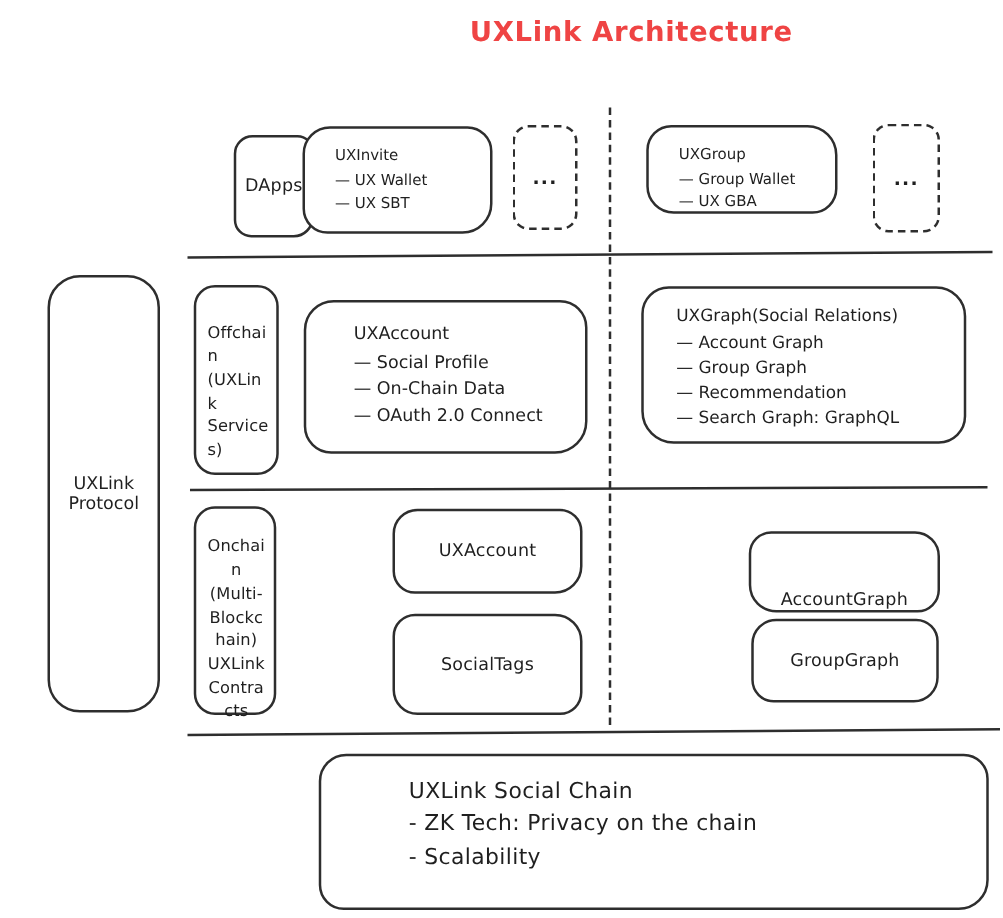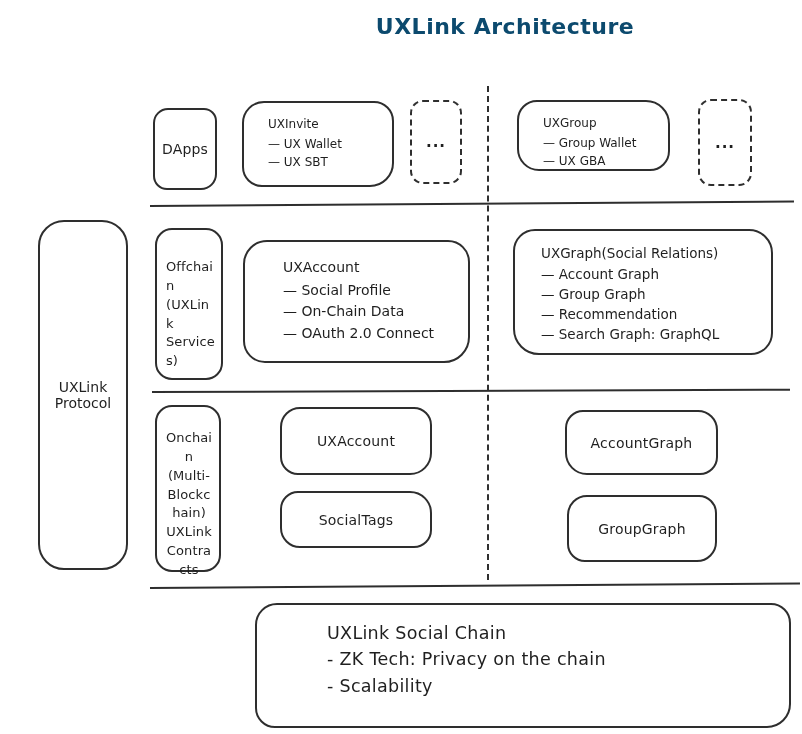--- a/index.html
+++ b/index.html
@@ -12,36 +12,36 @@
     color: #1f1f1f;
     overflow: hidden;
   }
   .title {
     position: absolute;
     left: 345px; top: 14px; width: 320px;
     text-align: center;
     font-size: 22px;
     font-weight: 600;
     letter-spacing: 0.5px;
-    color: #0c4a6e;
+    color: #ef4444;
   }
   .box {
     position: absolute;
     border: 2.2px solid #2e2e2e;
     background: #ffffff;
     box-sizing: border-box;
   }
   .dashedbox { border-style: dashed; }
   .center {
     display: flex;
     align-items: center;
     justify-content: center;
     text-align: center;
   }
-  .label-sm { font-size: 14px; letter-spacing: 0.2px; }
+  .label-sm { font-size: 14px; letter-spacing: 0.2px; margin-left: 34px; }
   .label-xs { font-size: 13px; letter-spacing: 0.1px; line-height: 1.45; }
   .listbox { padding: 14px 6px 6px 24px; font-size: 12px; line-height: 1.55; }
   .listbox .bx-title { margin-bottom: 1px; }
   .hline {
     position: absolute;
     height: 0;
     border-top: 2.2px solid #2e2e2e;
     transform-origin: left center;
   }
   .vdash {
@@ -116,25 +116,25 @@
   <div class="hline" style="left:152px; top:391px; width:638px; transform:rotate(-0.2deg);"></div>
 
   <div class="box label-xs wrapbox" style="left:155px; top:405px; width:66px; height:167px; border-radius:17px; box-sizing:border-box; padding-top:22px;">
     <span>Onchain (Multi-Blockchain) UXLink Contracts</span>
   </div>
 
   <div class="box center label-sm" style="left:280px; top:407px; width:152px; height:68px; border-radius:20px 18px 22px 18px;">
     <span>UXAccount</span>
   </div>
 
-  <div class="box center label-sm" style="left:280px; top:491px; width:152px; height:57px; border-radius:18px 22px 18px 20px;">
+  <div class="box center label-sm" style="left:280px; top:491px; width:152px; height:81px; border-radius:18px 22px 18px 20px;">
     <span>SocialTags</span>
   </div>
 
-  <div class="box center label-sm" style="left:565px; top:410px; width:153px; height:65px; border-radius:18px 20px 18px 22px;">
+  <div class="box center label-sm" style="left:565px; top:425px; width:153px; height:65px; border-radius:18px 20px 18px 22px;align-items:flex-end;">
     <span>AccountGraph</span>
   </div>
 
   <div class="box center label-sm" style="left:567px; top:495px; width:150px; height:67px; border-radius:20px 18px 20px 18px;">
     <span>GroupGraph</span>
   </div>
 
   <div class="hline" style="left:150px; top:587px; width:650px; transform:rotate(-0.4deg);"></div>
 
   <div class="vdash" style="left:487px; top:86px; height:494px;"></div>

